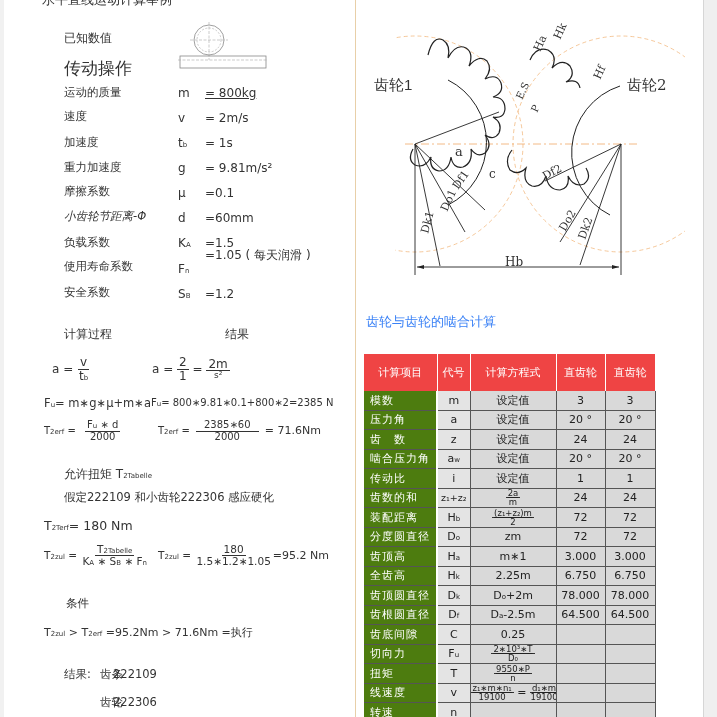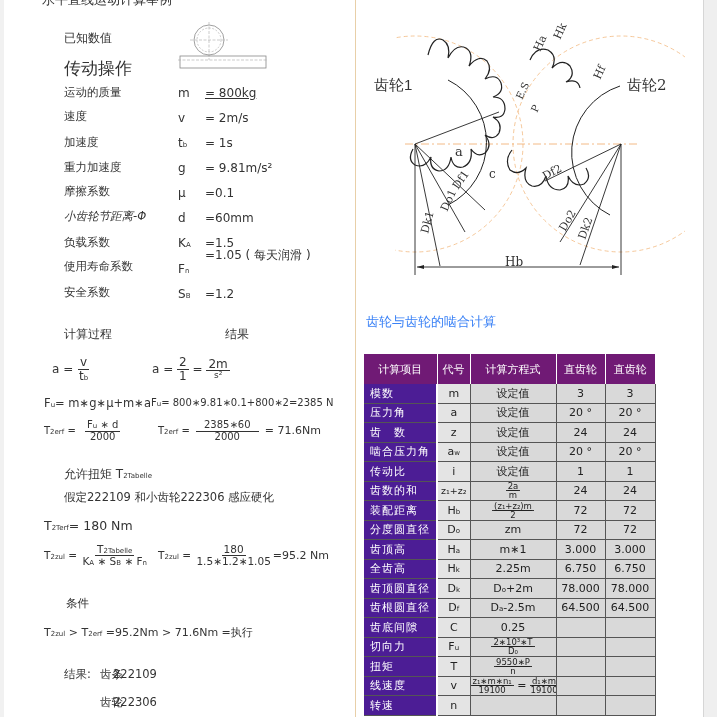--- a/index.html
+++ b/index.html
@@ -28,30 +28,30 @@
 
   .section-title { font-size:13px; color:#3b82f6; white-space:nowrap; }
 
   
   table.calc {
     position:absolute; left:364px; top:354px; width:291px;
     border-collapse:collapse; table-layout:fixed;
     font-size:11px;
   }
   table.calc th {
-    background:#701a75; color:#fff; font-weight:normal; height:30px;
+    background:#ef4444; color:#fff; font-weight:normal; height:37px;
     border-right:1px solid #fff; padding:0; font-size:11px;
   }
   table.calc td {
     height:18.5px; padding:0; text-align:center; color:#222;
     background:#d9d9d9; border-bottom:1px solid #555; border-right:1px solid #555;
     white-space:nowrap; overflow:hidden;
   }
   table.calc td.item {
-    background:#4c1d95; color:#fff; text-align:left; padding-left:6px;
+    background:#4d7c0f; color:#fff; text-align:left; padding-left:6px;
     border-right:2px solid #fff; letter-spacing:1px;
   }
   table.calc td.code { background:#e4e4e4; }
   table.calc td .tfrac { display:inline-flex; flex-direction:column; align-items:center; line-height:0.95; font-size:8.5px; vertical-align:middle; }
   table.calc td .tfrac .n { border-bottom:1px solid #333; padding:0 2px;text-decoration:underline; }
   .diagram { left:395px; top:20px; width:290px; height:260px; }
 </style>
 </head>
 <body>
 

